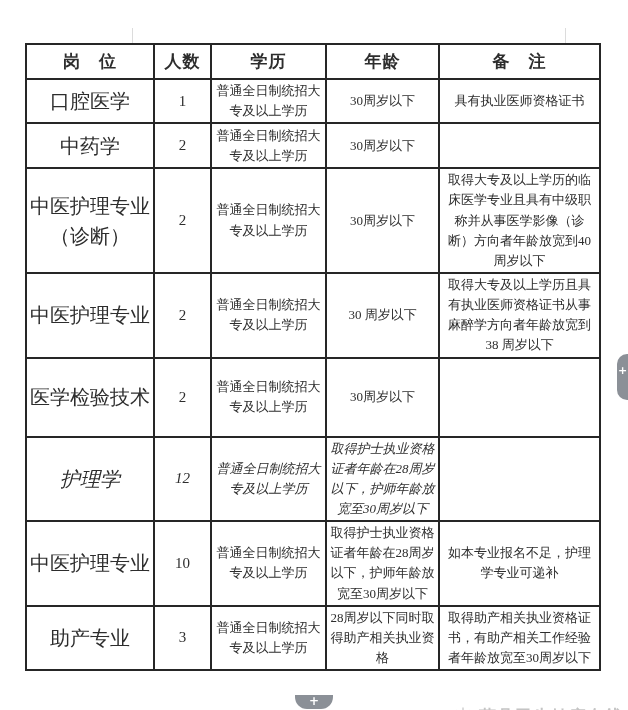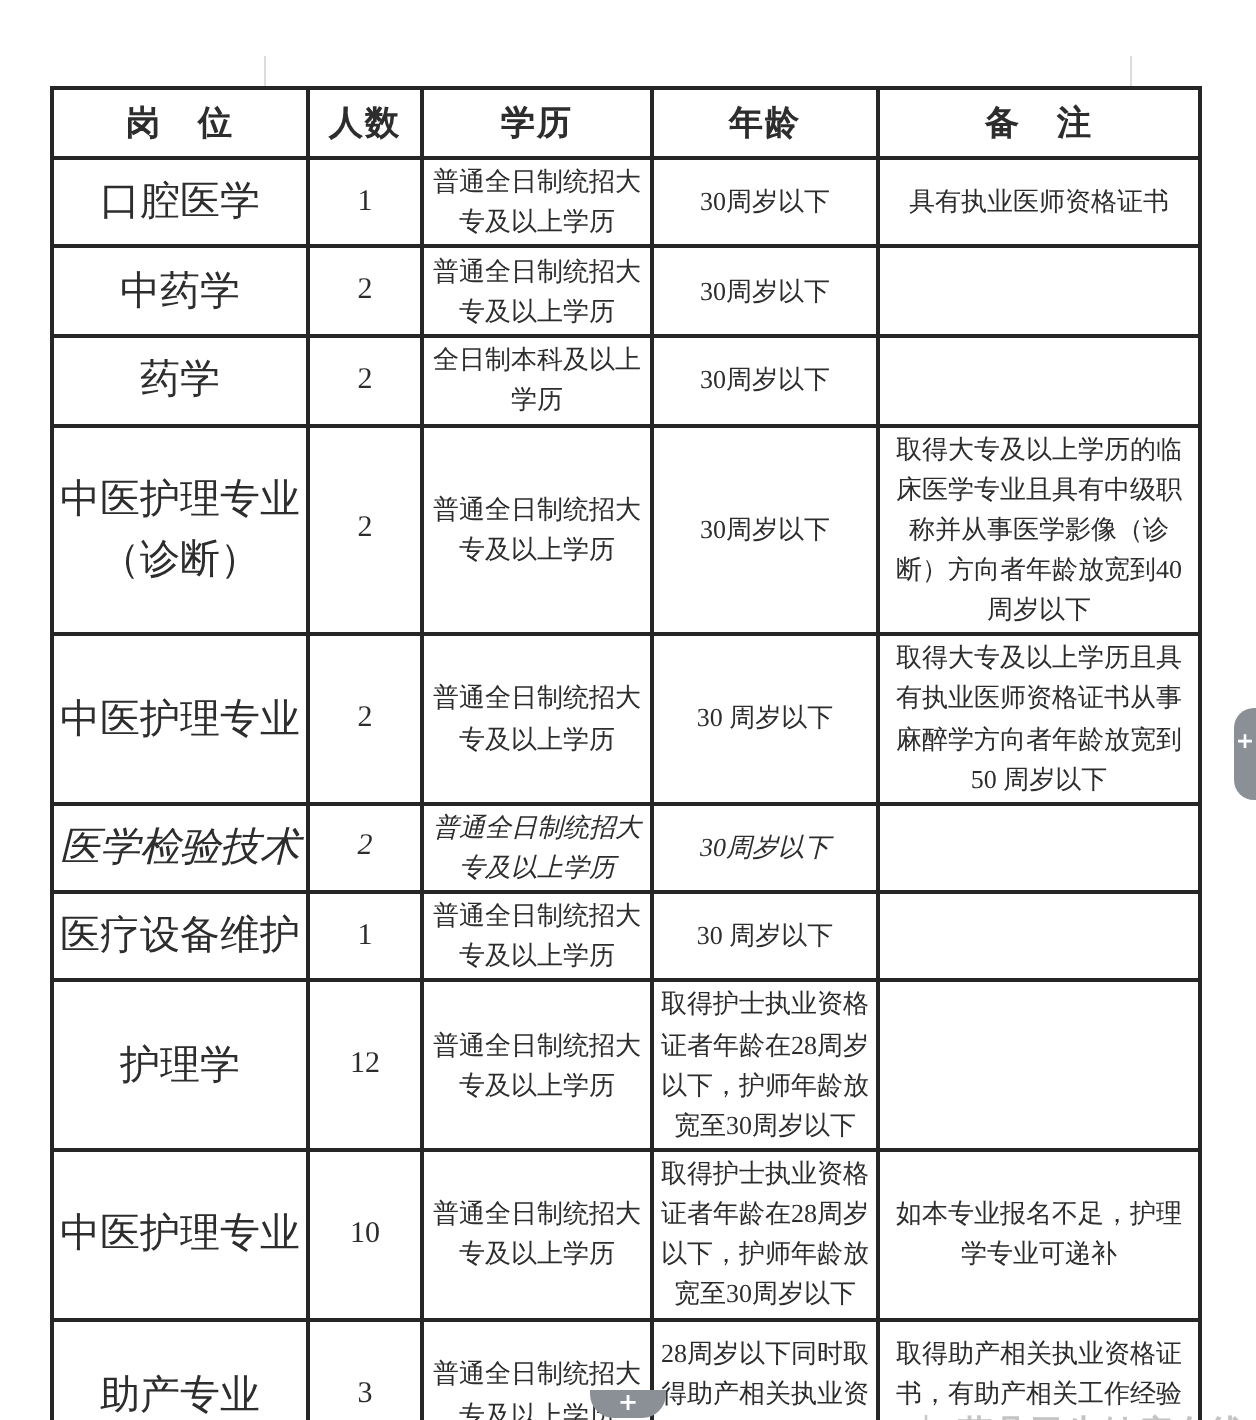--- a/index.html
+++ b/index.html
@@ -132,52 +132,38 @@
         <td class="cell-remark">具有执业医师资格证书</td>
       </tr>
         <tr>
         <td class="cell-position">中药学</td>
         <td class="cell-count">2</td>
         <td class="cell-education">普通全日制统招大专及以上学历</td>
         <td class="cell-age">30周岁以下</td>
         <td class="cell-remark"></td>
       </tr>
         <tr>
-        <td class="cell-position">药学</td>
-        <td class="cell-count">2</td>
-        <td class="cell-education">全日制本科及以上学历</td>
-        <td class="cell-age">30周岁以下</td>
-        <td class="cell-remark"></td>
-      </tr>
-        <tr>
         <td class="cell-position">中医护理专业（诊断）</td>
         <td class="cell-count">2</td>
         <td class="cell-education">普通全日制统招大专及以上学历</td>
         <td class="cell-age">30周岁以下</td>
         <td class="cell-remark">取得大专及以上学历的临床医学专业且具有中级职称并从事医学影像（诊断）方向者年龄放宽到40周岁以下</td>
       </tr>
         <tr>
         <td class="cell-position">中医护理专业</td>
         <td class="cell-count">2</td>
         <td class="cell-education">普通全日制统招大专及以上学历</td>
         <td class="cell-age">30 周岁以下</td>
-        <td class="cell-remark">取得大专及以上学历且具有执业医师资格证书从事麻醉学方向者年龄放宽到 50 周岁以下</td>
+        <td class="cell-remark">取得大专及以上学历且具有执业医师资格证书从事麻醉学方向者年龄放宽到 38 周岁以下</td>
       </tr>
         <tr>
         <td class="cell-position">医学检验技术</td>
         <td class="cell-count">2</td>
         <td class="cell-education">普通全日制统招大专及以上学历</td>
         <td class="cell-age">30周岁以下</td>
-        <td class="cell-remark"></td>
-      </tr>
-        <tr>
-        <td class="cell-position">医疗设备维护</td>
-        <td class="cell-count">1</td>
-        <td class="cell-education">普通全日制统招大专及以上学历</td>
-        <td class="cell-age">30 周岁以下</td>
         <td class="cell-remark"></td>
       </tr>
         <tr>
         <td class="cell-position">护理学</td>
         <td class="cell-count">12</td>
         <td class="cell-education">普通全日制统招大专及以上学历</td>
         <td class="cell-age">取得护士执业资格证者年龄在28周岁以下，护师年龄放宽至30周岁以下</td>
         <td class="cell-remark"></td>
       </tr>
         <tr>

